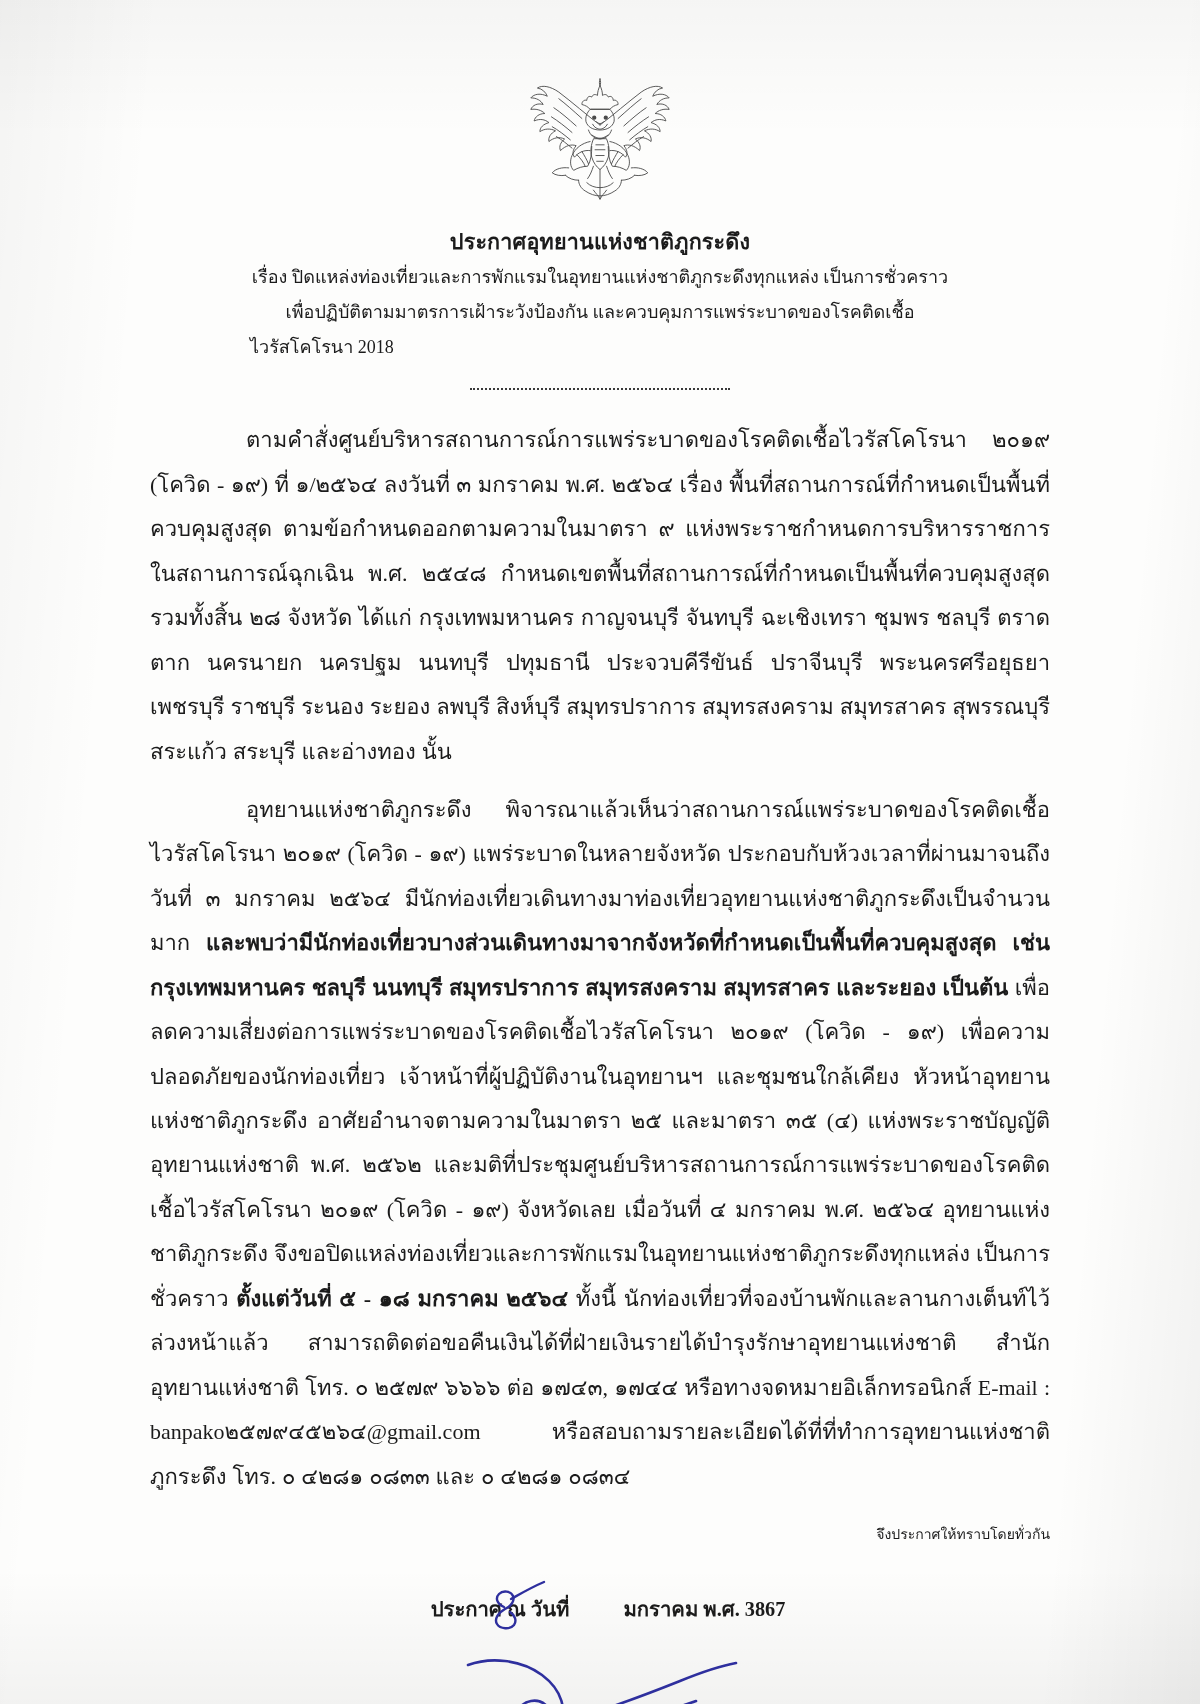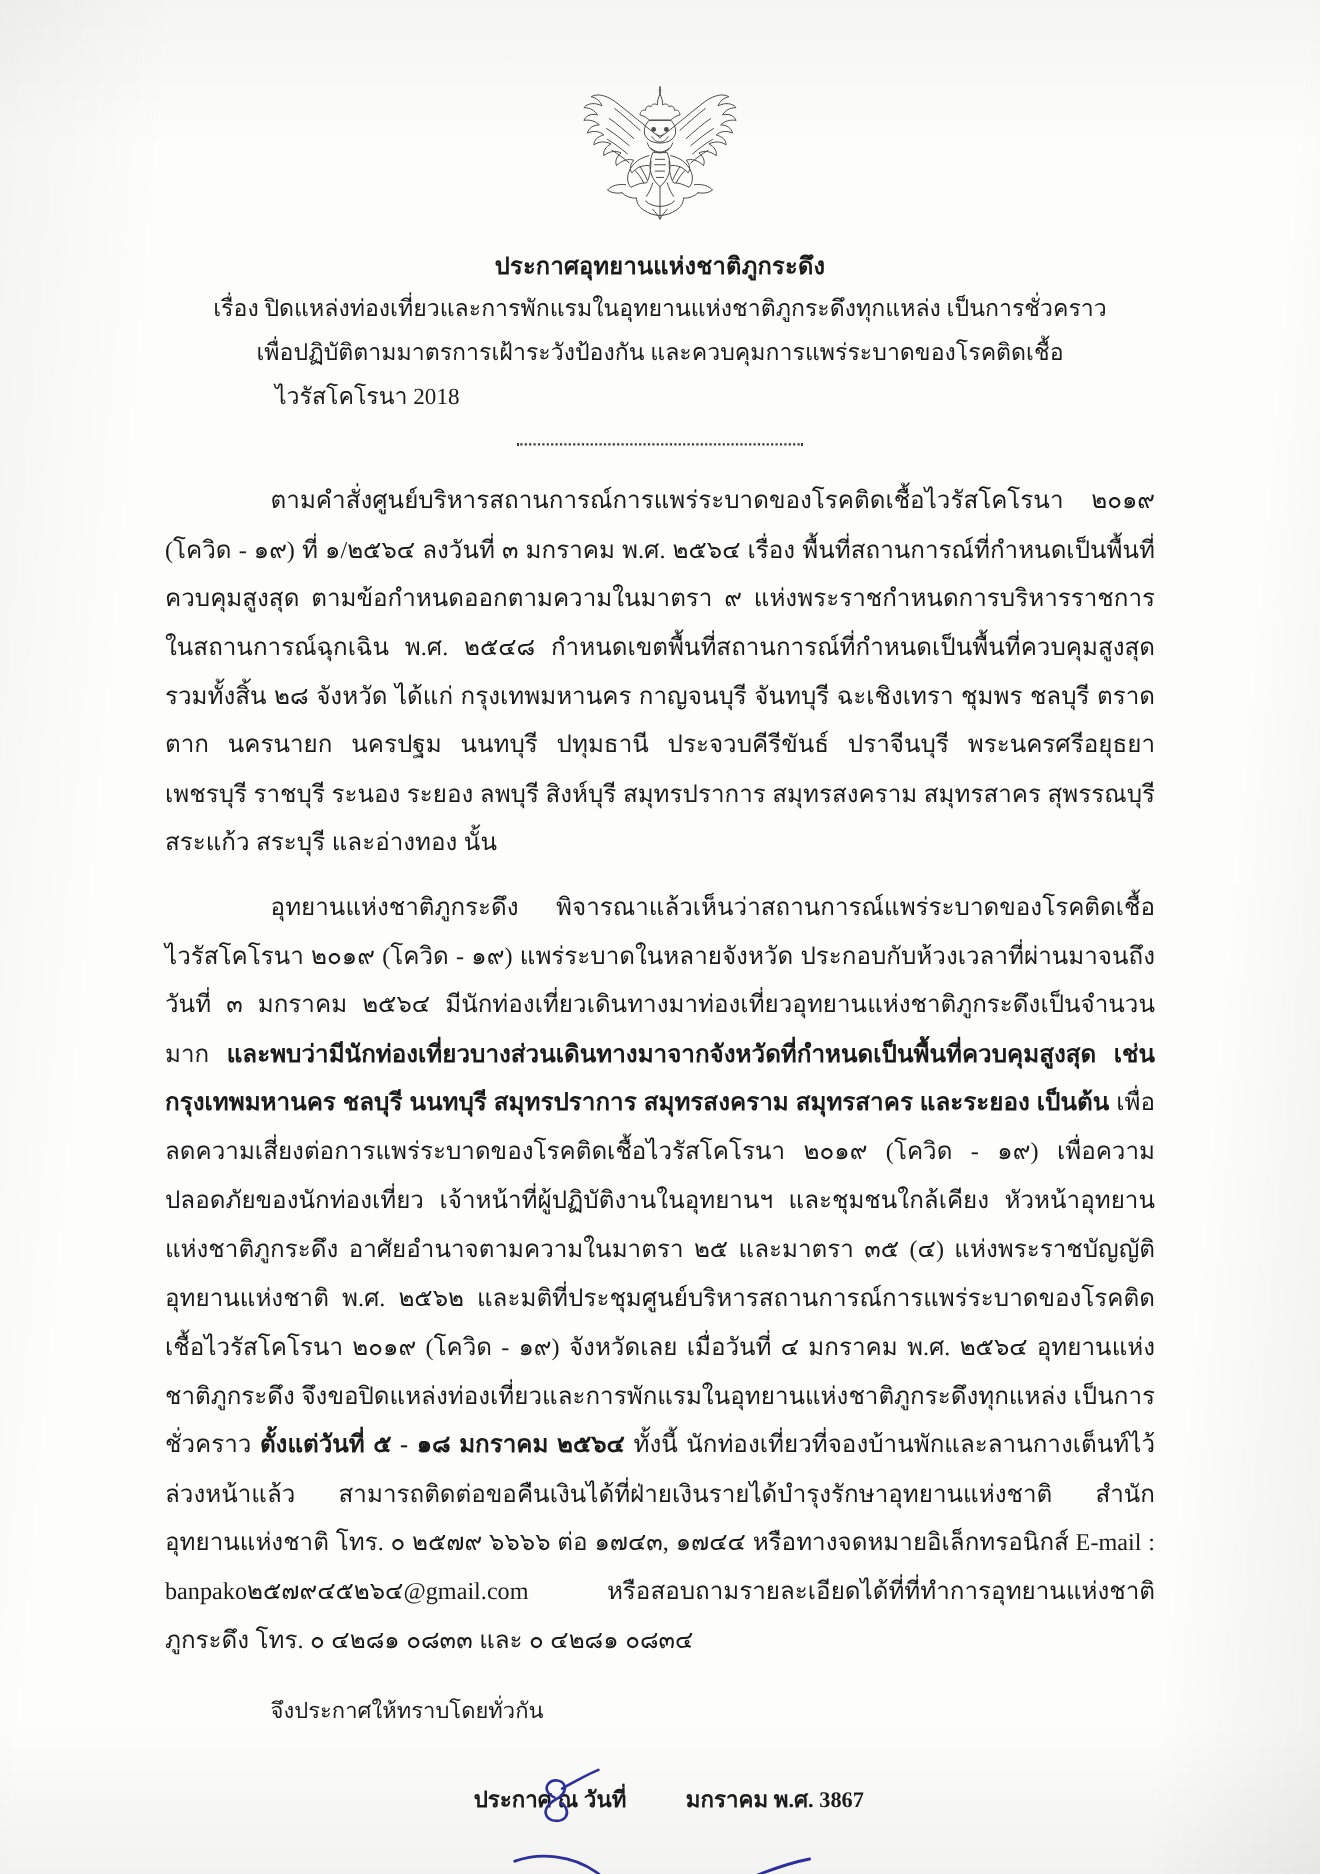--- a/index.html
+++ b/index.html
@@ -52,21 +52,21 @@
     margin-top: 14px;
     text-align: center;
   }
   .doc-title {
     font-size: 21.5px;
     font-weight: bold;
     letter-spacing: 0.2px;
     line-height: 1.35;
   }
   .subject-line {
-    font-size: 21px;
+    font-size: 18px;
     line-height: 1.62;
     margin-top: 6px;
     white-space: nowrap;
   }
   .subject-line.l2, .subject-line.l3 {
     white-space: normal;
   }
   .subject-line.l4 {
     text-align: left;
     padding-left: 100px;
@@ -92,24 +92,25 @@
     text-align: justify;
     text-justify: inter-word;
     text-indent: 96px;
     margin: 0 0 4px 0;
     word-spacing: 0.4px;
   }
   .body-par.p2 { margin-top: 14px; }
   .body-par b { font-weight: bold; }
 
   .closing {
-    font-size: 20px;
+    font-size: 14px;
     line-height: 2.0;
     margin-top: 22px;
     text-indent: 96px;
+    text-align: right;
   }
 
   
   .sig-area {
     position: relative;
     margin-top: 44px;
     height: 260px;
   }
   .sig-date {
     font-size: 20.3px;

